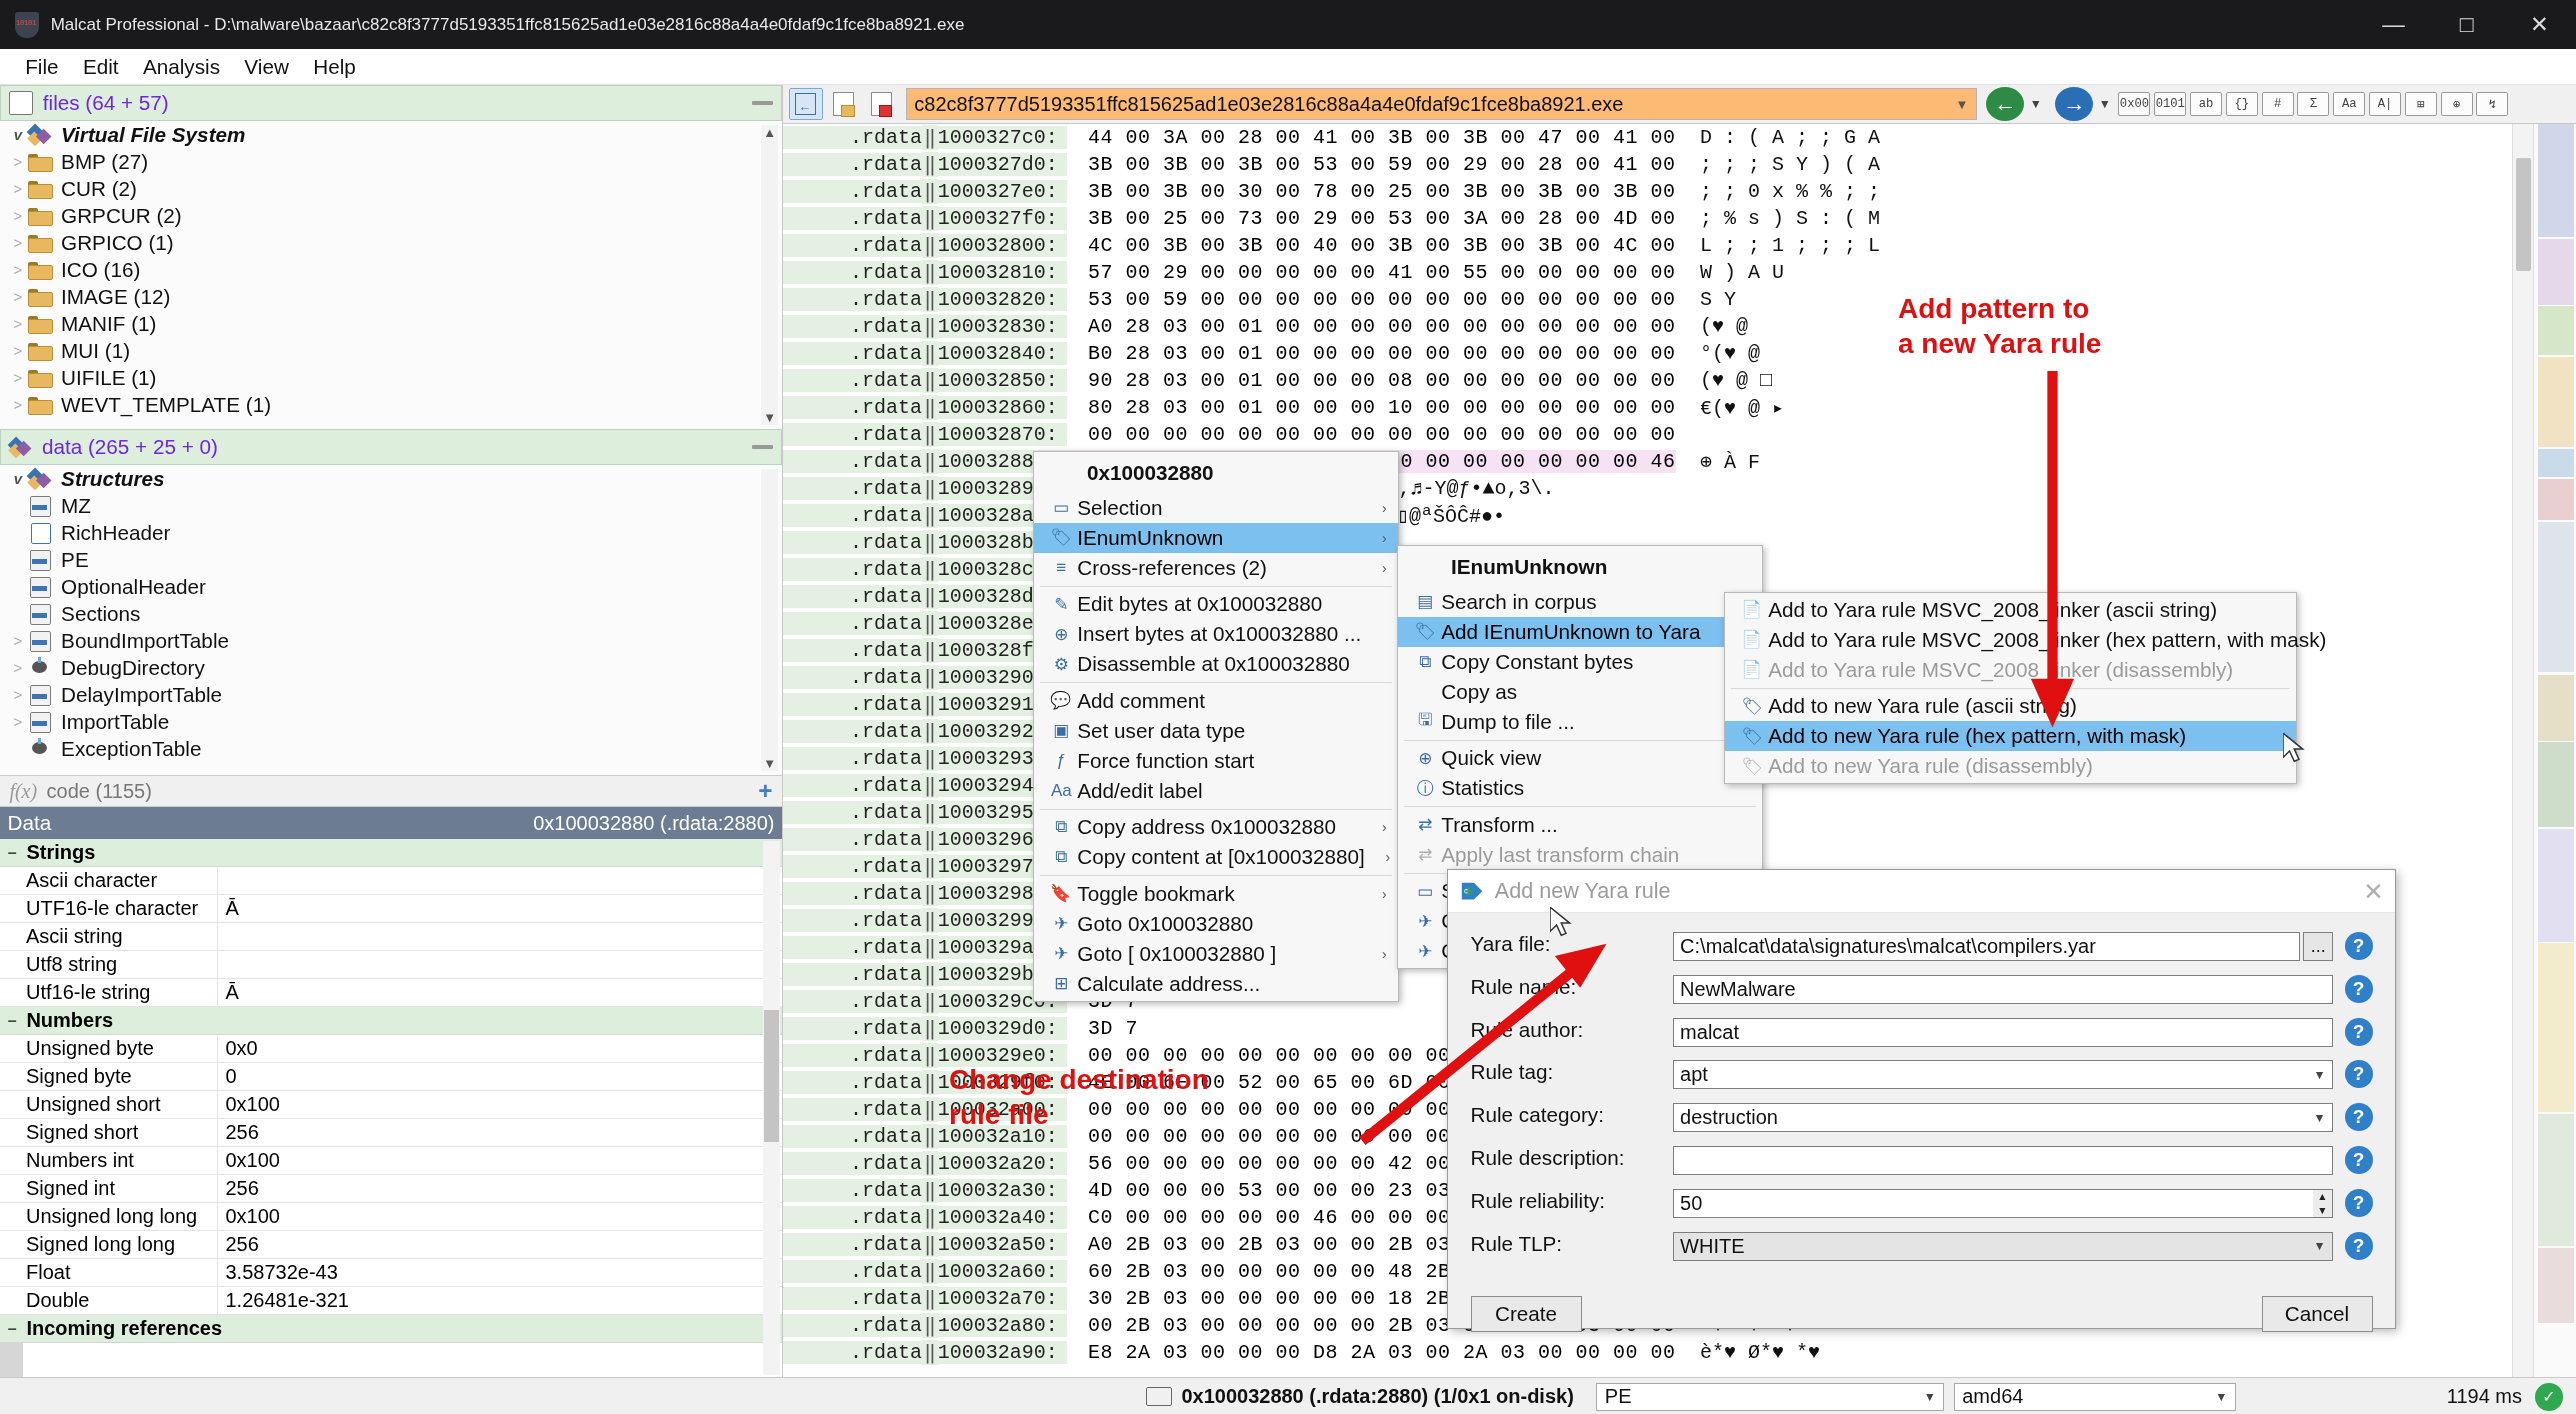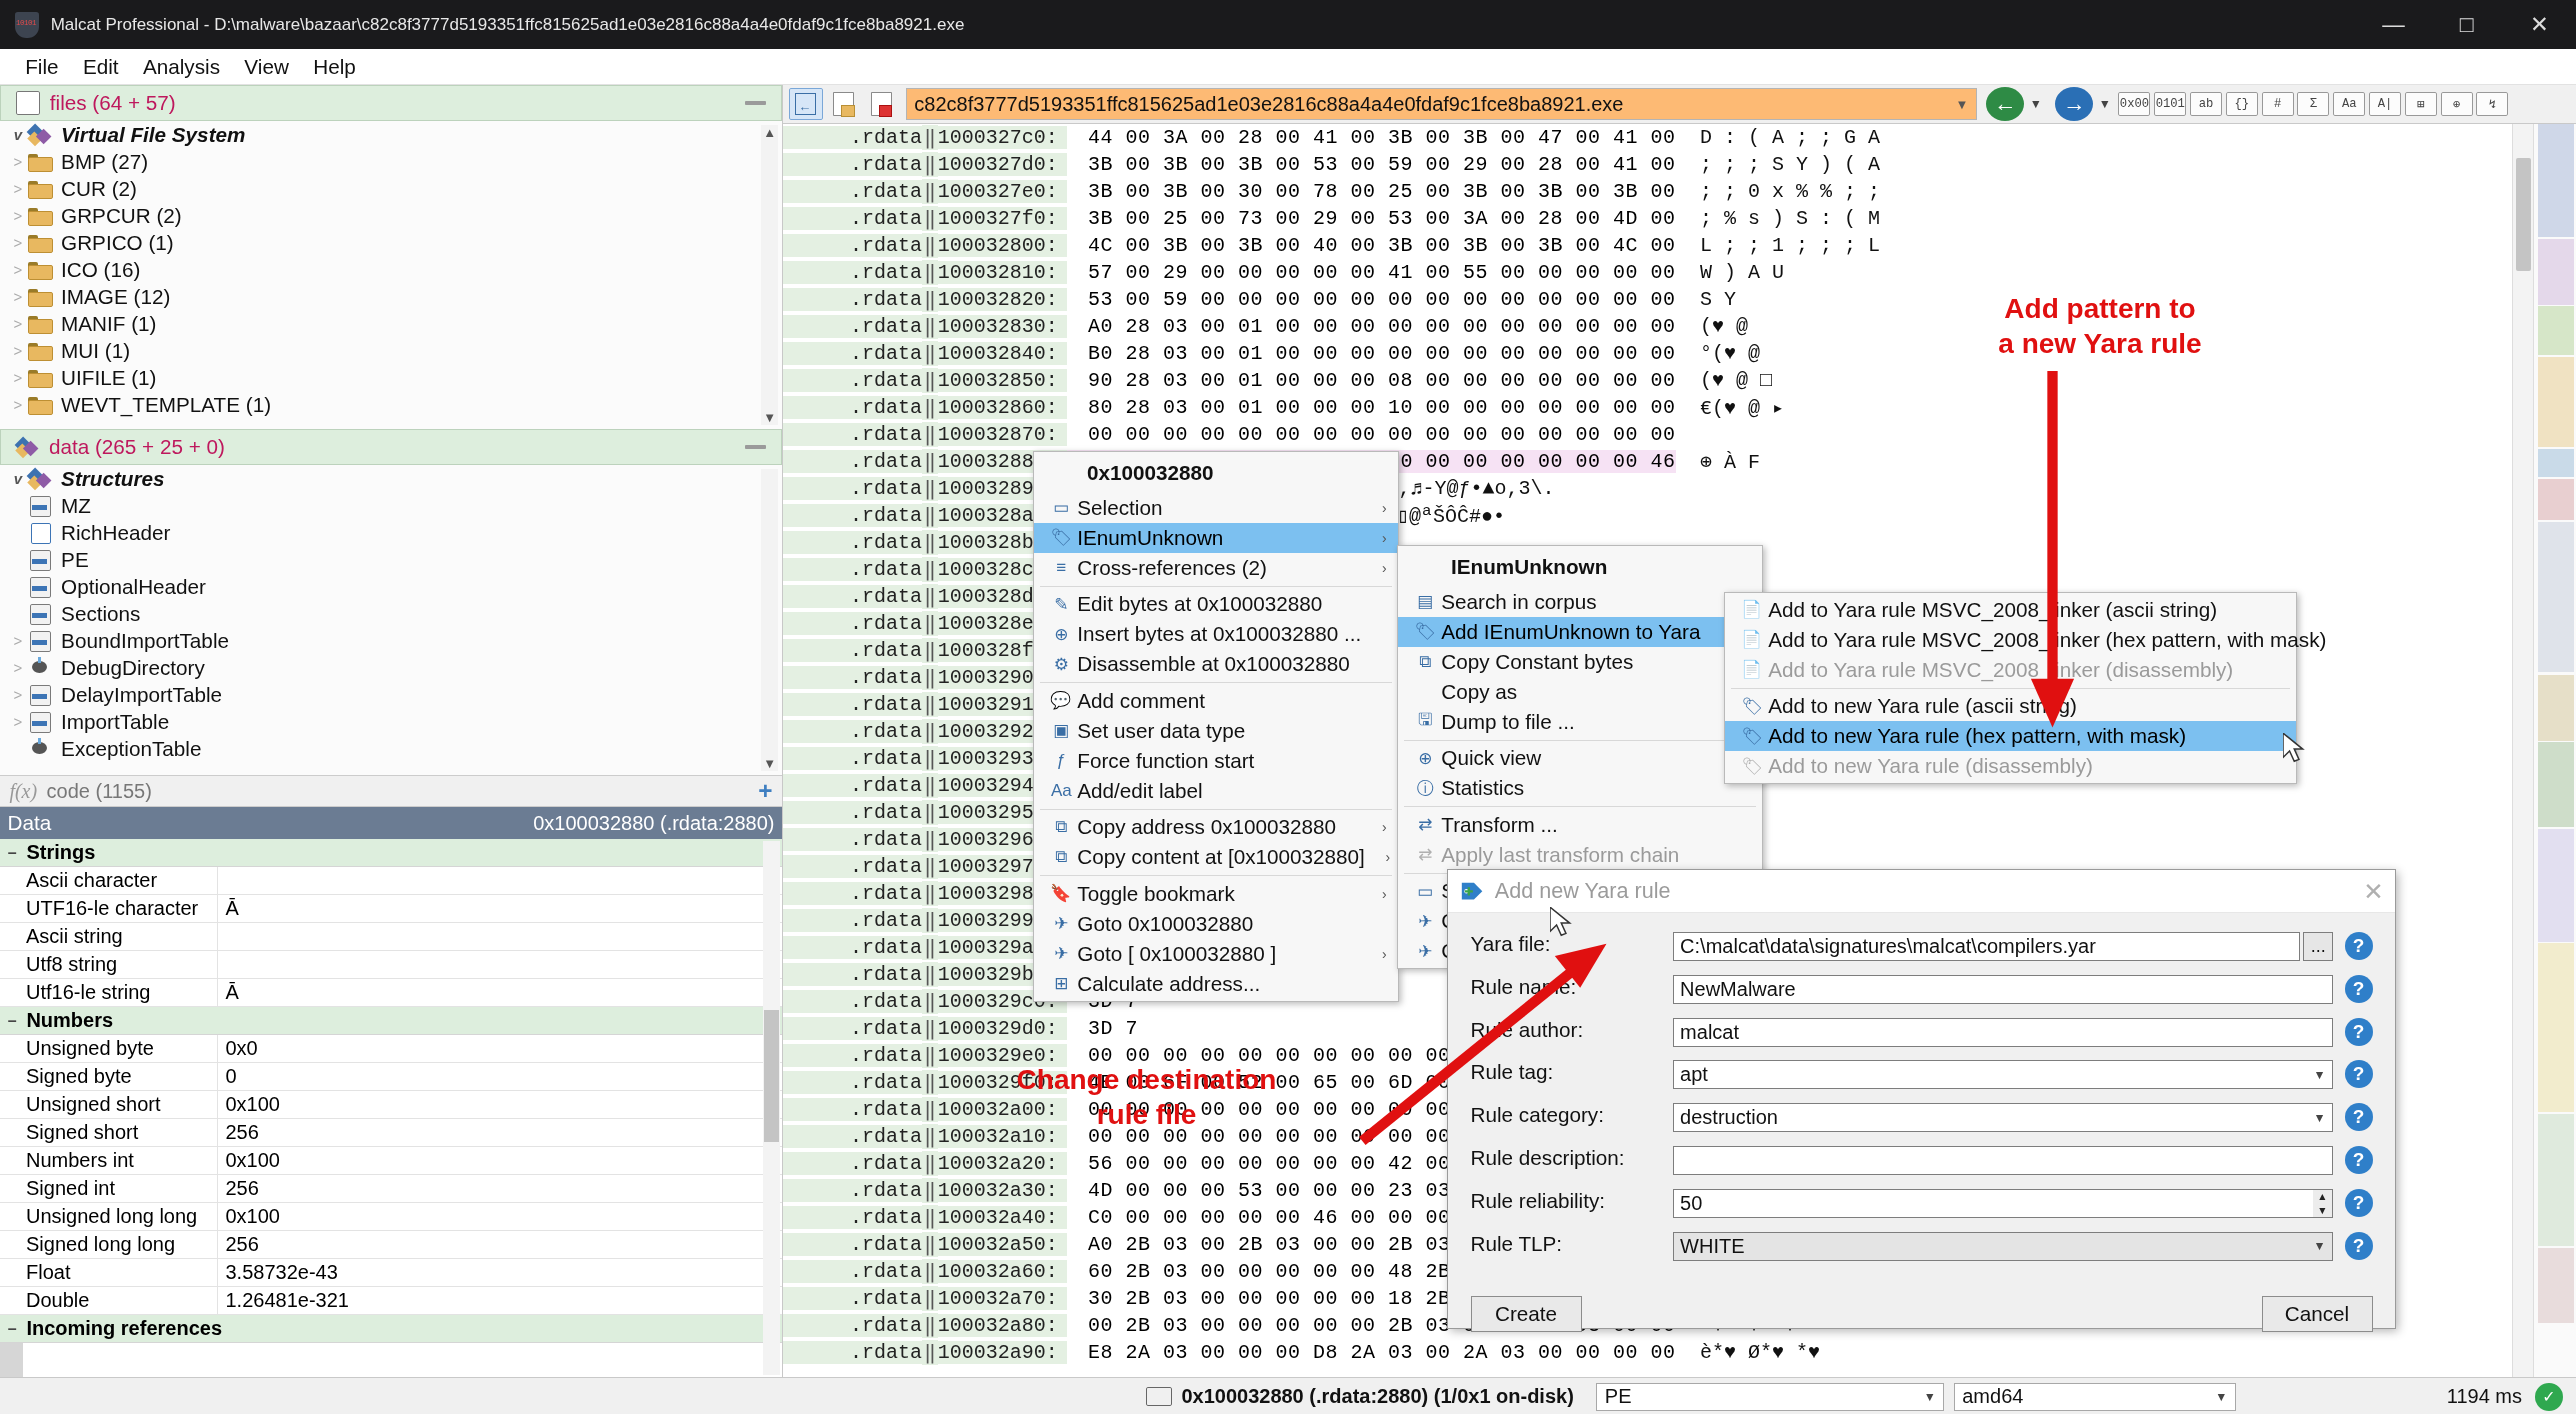--- a/index.html
+++ b/index.html
@@ -37,21 +37,21 @@
 
   
   .main{ position:absolute; top:85px; left:0; right:0; bottom:38px; display:flex; }
   .leftpane{ width:783px; border-right:0.9px solid #c8c8c8; display:flex; flex-direction:column;
              background:#fafafa; }
   .rightpane{ flex:1; position:relative; background:#fff; display:flex; flex-direction:column;}
 
   
   .panel-hdr{
     background:#ddeedd; border:0.9px solid #bcd2bc; height:36px;
-    display:flex;align-items:center;padding:0 15px;flex:none;font-size:20.7px;color:#be185d;
+    display:flex;align-items:center;padding:0 8px;flex:none;font-size:20.7px;color:#6d28d9;
   }
   .panel-hdr .ph-icon{ width:24.4px;height:24.4px;margin-right:9.4px;flex:none;position:relative }
   .panel-hdr .minus{ margin-left:auto;width:20.7px;height:3.8px;background:#9a9a9a;border-radius:0.9px }
 
   .tree{ overflow:hidden; position:relative; background:#fbfbfb; }
   .tree-row{ height:27px;display:flex;align-items:center;padding-left:7.5px;font-size:20.7px;color:#111;white-space:nowrap }
   .tree-row.root{ font-weight:bold; font-style:italic }
   .chev{ width:20.7px;color:#aaa;font-size:15px;flex:none;text-align:center }
   .chev.down{ color:#555 }
   .folder{ width:24.4px;height:19px;flex:none;margin-right:8.5px;position:relative }
@@ -158,21 +158,21 @@
           display:flex;align-items:center;justify-content:center;font-weight:bold;font-size:19px;flex:none }
   .spin{ width:20.7px;height:29px;border:0.9px solid #7d7d7d;border-left:0;background:#ececec;
          display:flex;flex-direction:column;flex:none }
   .spin div{ flex:1;display:flex;align-items:center;justify-content:center;font-size:10.3px;color:#222 }
   .dlg-foot{ display:flex;padding:17px 22.5px 19px 22.5px;margin-top:7.5px }
   .dbtn{ min-width:111px;height:36px;border:0.9px solid #8c8c8c;background:#e9e9e9;display:flex;
          align-items:center;justify-content:center;font-size:20.7px;color:#111 }
 
   
   .anno{ position:absolute;color:#e01010;font-weight:bold;font-size:28px;z-index:90;
-         text-align:center;line-height:1.25;white-space:pre-line }
+         text-align:left;line-height:1.25;white-space:pre-line }
   .arrowsvg{ position:absolute;z-index:89;pointer-events:none }
 
   
   .statusbar{ position:absolute;left:0;right:0;bottom:0;height:38px;background:#f0f0f0;
               border-top:0.9px solid #c9c9c9;display:flex;align-items:center;font-size:20px;color:#111 }
   .statusbar .sb-left{ width:1146px }
   .statusbar .sb-center{ display:flex;align-items:center;gap:9.4px;font-weight:bold }
   .sb-combo{ width:348px;height:28px;border:0.9px solid #a8a8a8;background:#fff;display:flex;
              align-items:center;padding:0 7.5px;font-weight:normal;font-size:20px;margin-left:22.5px }
   .sb-combo .cv{ margin-left:auto;color:#444;font-size:12.2px }

